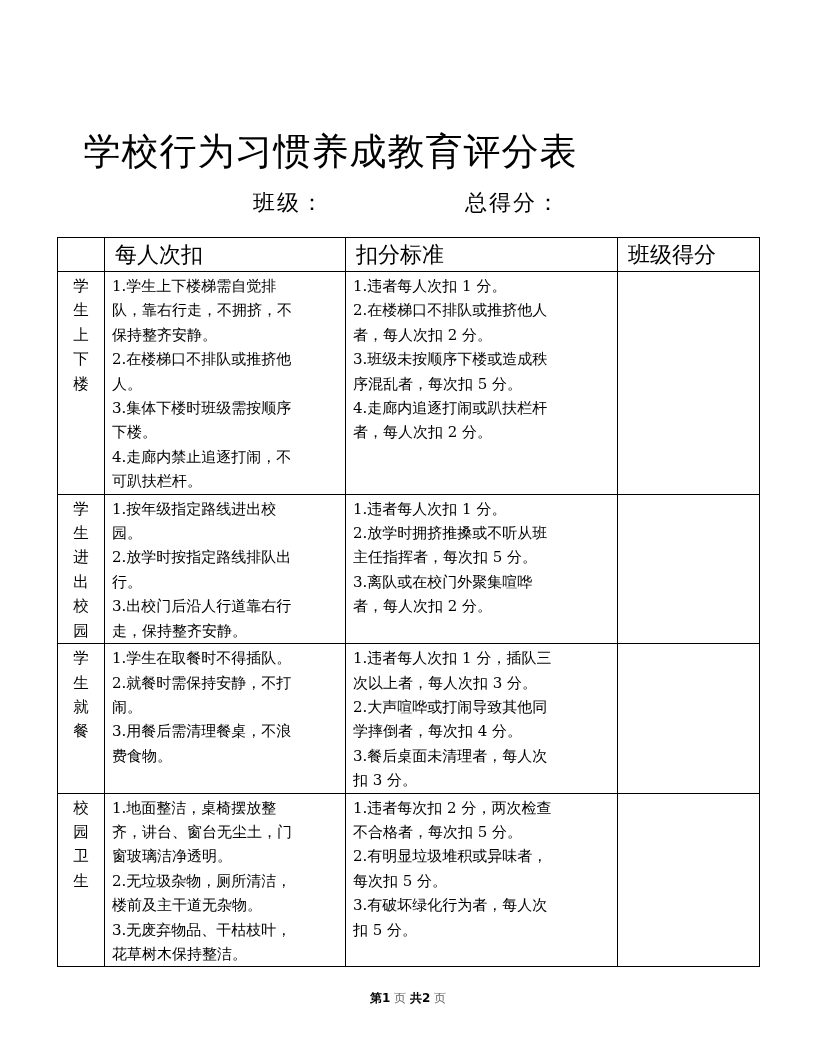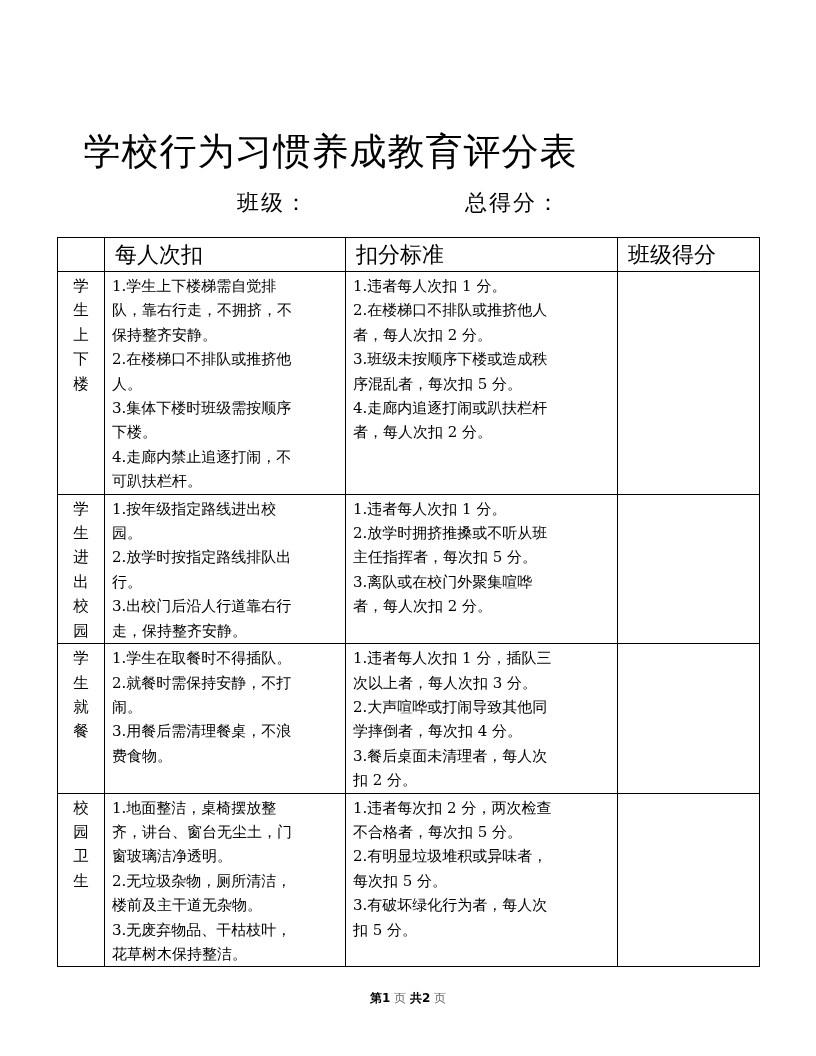--- a/index.html
+++ b/index.html
@@ -3,21 +3,21 @@
 <meta charset="utf-8">
 <style>
   html, body { margin: 0; padding: 0; background: #ffffff; }
   body { width: 816px; height: 1056px; position: relative; overflow: hidden;
          font-family: "DejaVu Serif", "Liberation Serif", serif; color: #000; }
   .title { position: absolute; left: 0; top: 128px; width: 661px; text-align: center;
            font-size: 37px; line-height: 48px; letter-spacing: 1px;
            font-family: "DejaVu Sans", "Liberation Sans", sans-serif; }
   .subline { position: absolute; top: 188px; font-size: 22px; line-height: 30px;
              font-family: "DejaVu Sans", "Liberation Sans", sans-serif; letter-spacing: 2px; }
-  .class-label { left: 237px; font-family: Liberation Serif, serif; }
+  .class-label { left: 253px; font-family: Liberation Serif, serif; }
   .score-label { left: 465px; }
   table { position: absolute; left: 57px; top: 237px; border-collapse: collapse;
           table-layout: fixed; width: 702px; }
   td, th { border: 1px solid #000; vertical-align: top; padding: 0; }
   th { font-weight: normal; text-align: left; font-size: 22px; height: 33px;
        line-height: 33px; padding-left: 10px;
        font-family: "DejaVu Sans", "Liberation Sans", sans-serif; }
   col.c1 { width: 47px; } col.c2 { width: 241px; } col.c3 { width: 272px; } col.c4 { width: 142px; }
   .cat { text-align: center; font-size: 15.5px; line-height: 24.4px; padding-top: 2px;
          font-family: "DejaVu Sans", "Liberation Sans", sans-serif; }
@@ -121,21 +121,21 @@
           <span class="line">闹。</span>
           <span class="line">3.用餐后需清理餐桌，不浪</span>
           <span class="line">费食物。</span>
         </td>
         <td class="cell">
           <span class="line">1.违者每人次扣 1 分，插队三</span>
           <span class="line">次以上者，每人次扣 3 分。</span>
           <span class="line">2.大声喧哗或打闹导致其他同</span>
           <span class="line">学摔倒者，每次扣 4 分。</span>
           <span class="line">3.餐后桌面未清理者，每人次</span>
-          <span class="line">扣 2 分。</span>
+          <span class="line">扣 3 分。</span>
         </td>
         <td class="cell"></td>
       </tr>
       <tr style="height: 169px;">
         <td class="cat">
           <span>校</span>
           <span>园</span>
           <span>卫</span>
           <span>生</span>
         </td>

